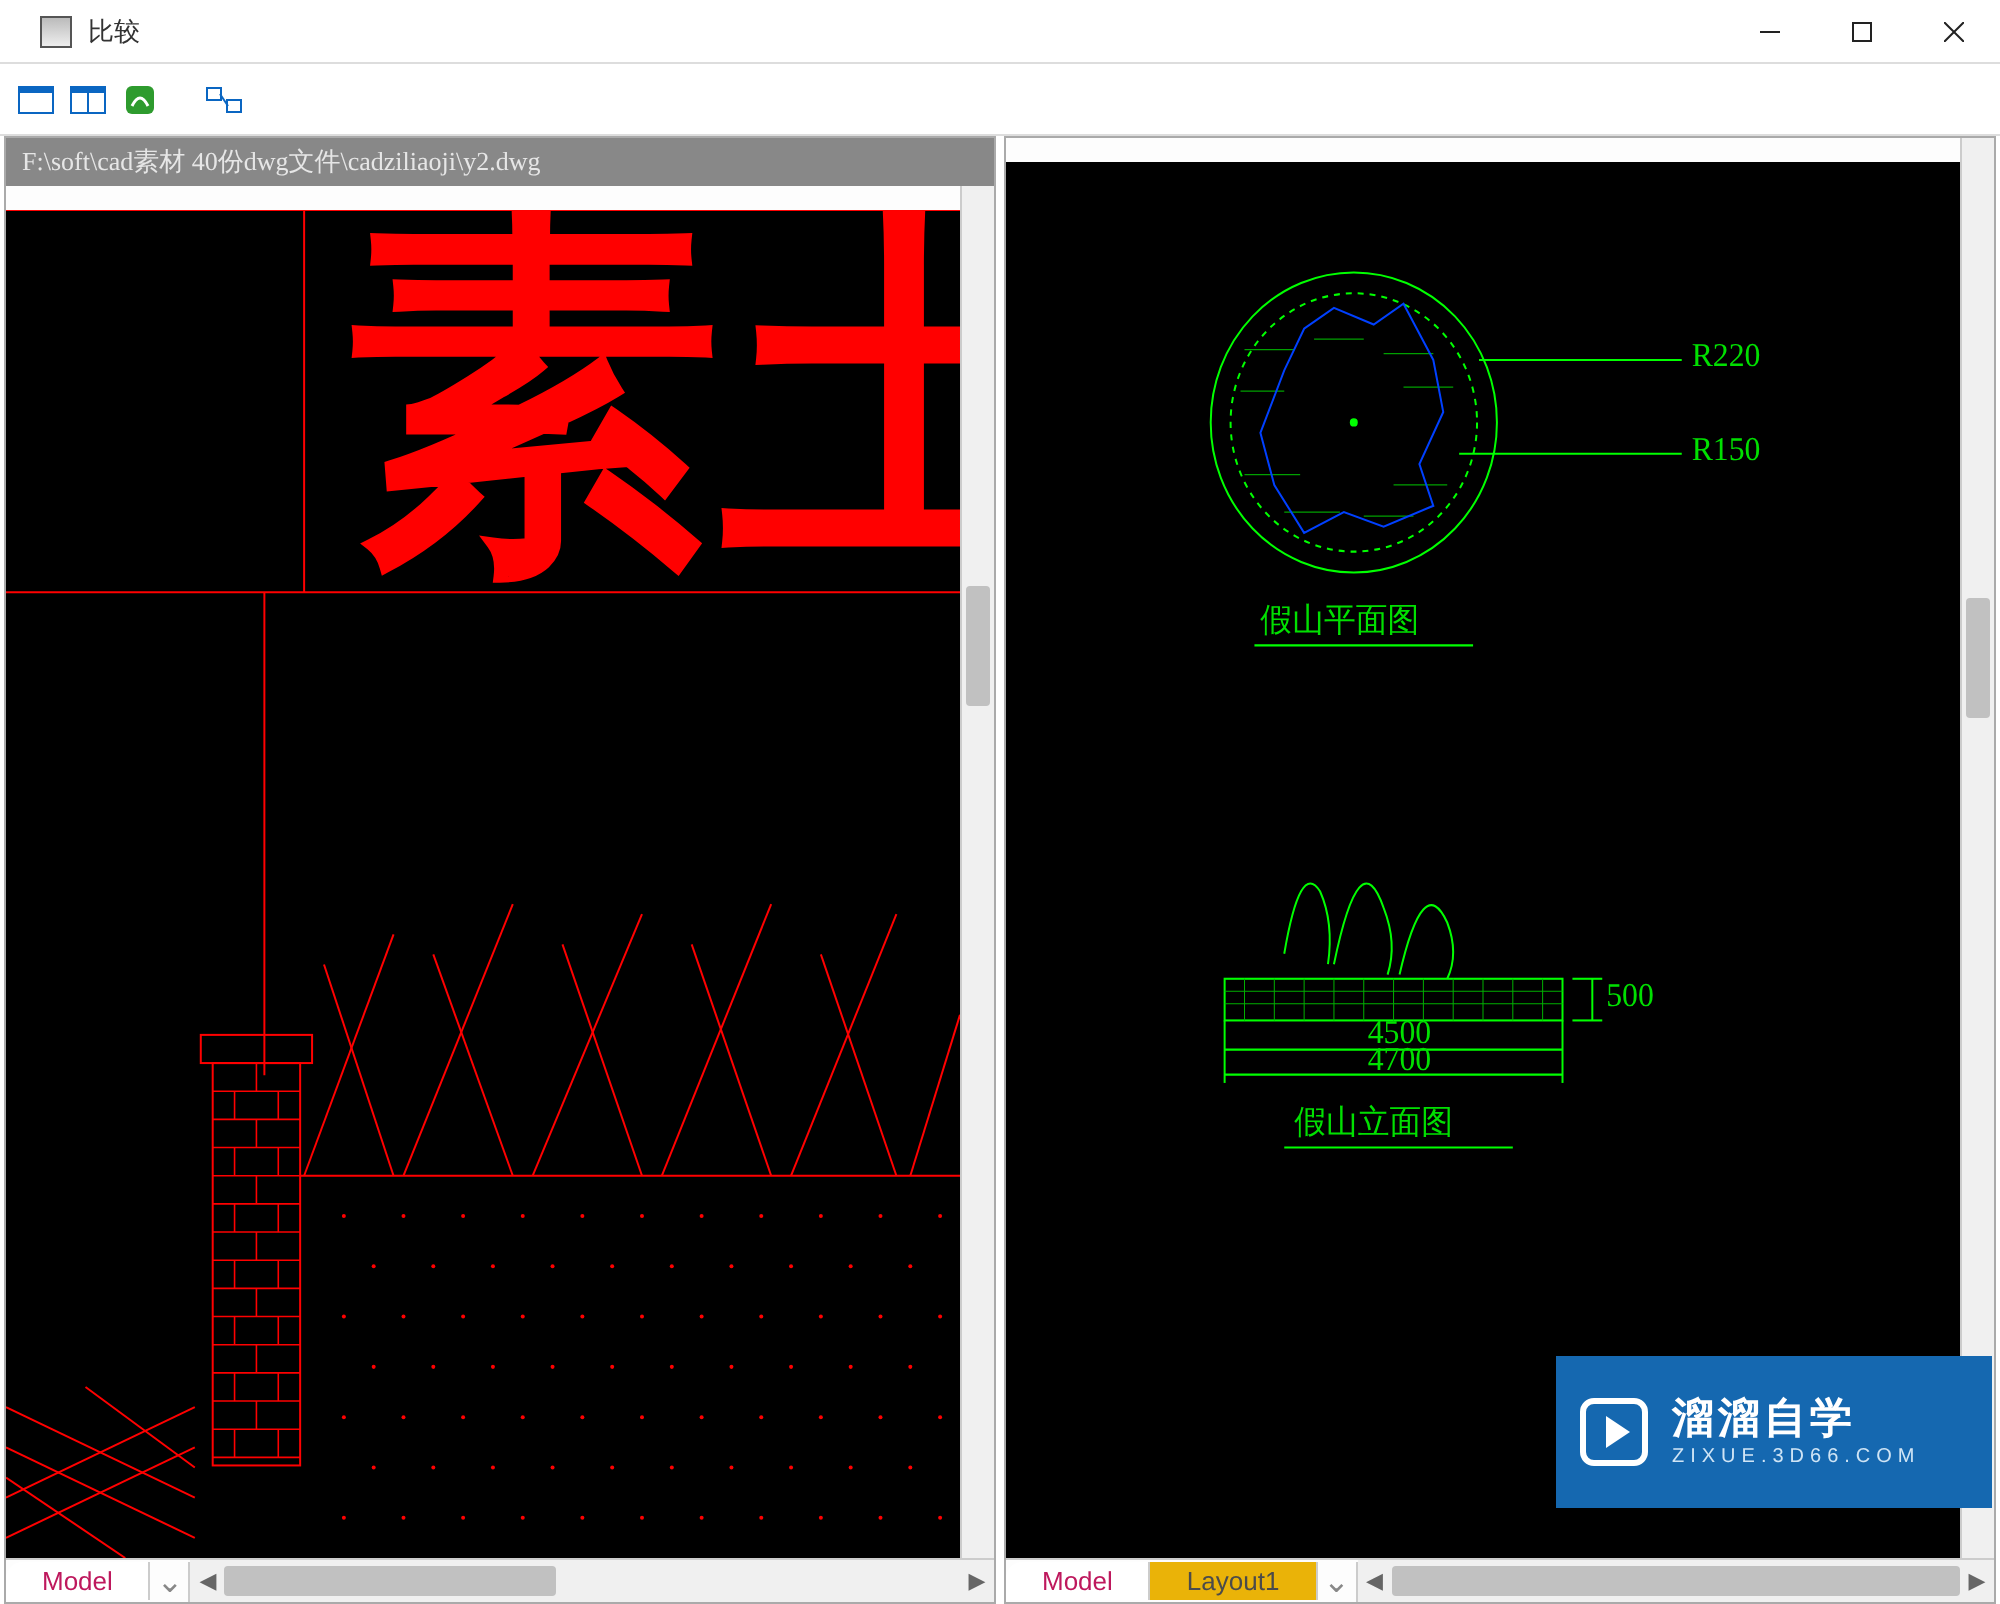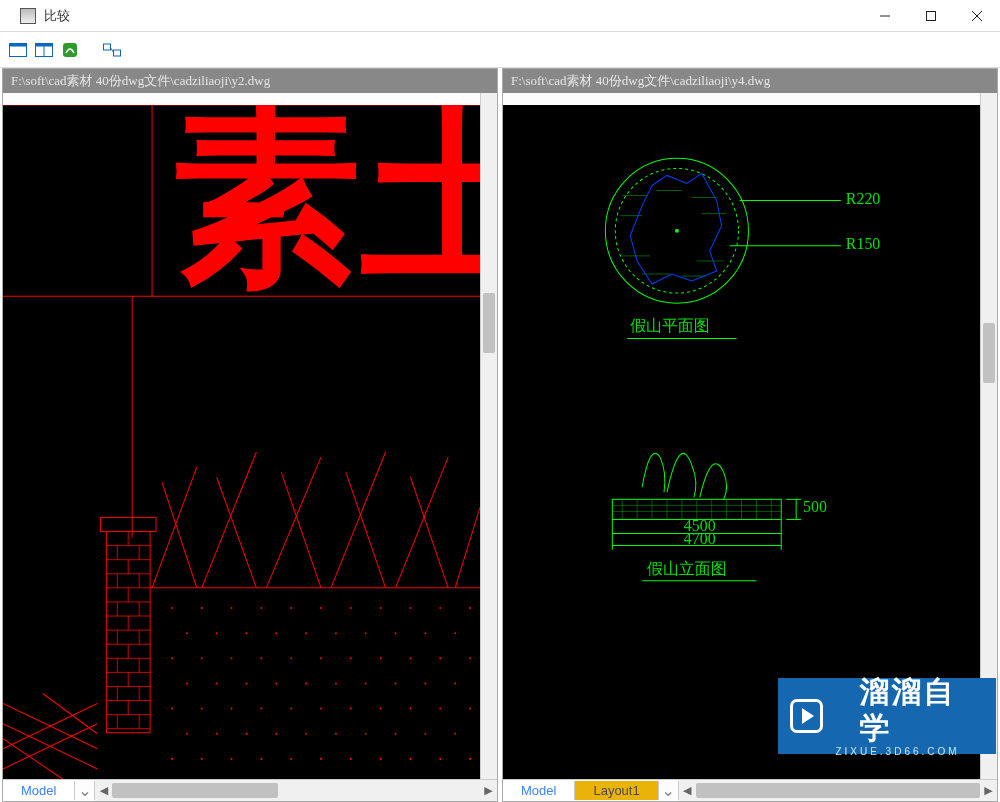--- a/index.html
+++ b/index.html
@@ -115,21 +115,21 @@
   }
   .tab {
     padding: 2px 18px;
     font-size: 13px;
     color: #4b4b4b;
     background: #eab308;
     border-right: 1px solid #ccc;
   }
   .tab.active {
     background: #fff;
-    color: #3b82f6;
+    color: #be185d;
     font-weight: 500;
     border-top-left-radius: 8px;
   }
   .dropdown-btn {
     width: 20px;
     display:flex;align-items:center;justify-content:center;
     border-right: 1px solid #ccc;
     color:#888;
   }
   .hscroll {
@@ -166,21 +166,21 @@
   }
   .watermark .play {
     width: 34px;height:34px;border:3px solid #fff;border-radius:7px;
     display:flex;align-items:center;justify-content:center;
     margin-right:12px;
   }
   .watermark .play::after{
     content:"";border-left:12px solid #fff;border-top:8px solid transparent;border-bottom:8px solid transparent;margin-left:3px;
   }
   .watermark .wm-text { display:flex;flex-direction:column;line-height:1.2; }
-  .watermark .wm-main { font-size: 30px; font-weight:600; letter-spacing:2px;margin-left:24px;}
+  .watermark .wm-main { font-size: 21px; font-weight:600; letter-spacing:2px;}
   .watermark .wm-sub { font-size: 10px; letter-spacing:3px; color:#cfe4f5;}
 
   
   .green-stroke { stroke:#00ff00; fill:none; stroke-width:1;}
   .blue-stroke{ stroke:#0040ff; fill:none; stroke-width:1;}
   .cad-label { fill:#00e000; font-size:16px; font-family:"SimSun",serif;}
 </style>
 </head>
 <body>
 
@@ -423,21 +423,20 @@
         <div class="arrow">◀</div>
         <div class="hscroll-track">
             <div class="hscroll-thumb"></div>
           </div>
         <div class="arrow">▶</div>
       </div>
     </div>
   </div>
 
   <div class="pane">
-    <div class="pane-header">F:\soft\cad素材 40份dwg文件\cadziliaoji\y4.dwg</div>
     <div class="viewport-wrap">
       <div class="viewport">
         <svg width="100%" height="100%" viewBox="0 0 480 670" preserveAspectRatio="none">
 
           <circle cx="175" cy="125" r="72" class="green-stroke"></circle>
           <circle cx="175" cy="125" r="62" class="green-stroke" stroke-dasharray="3 3"></circle>
 
           <g stroke="#00a000" stroke-width="0.6">
            <line x1="120" y1="90" x2="145" y2="90"></line>
               <line x1="155" y1="85" x2="180" y2="85"></line>

